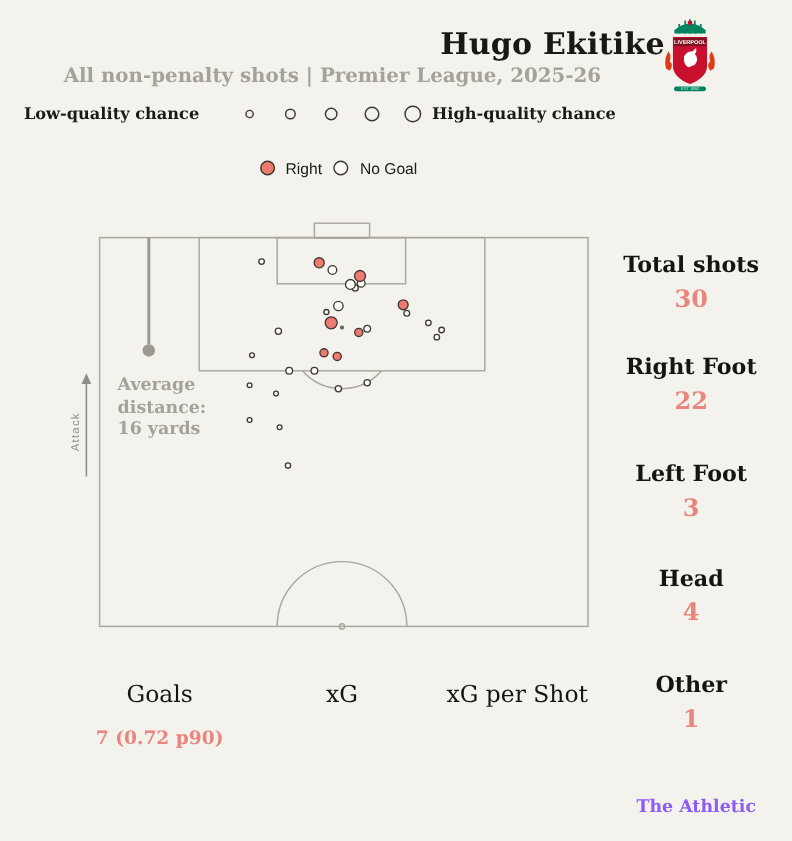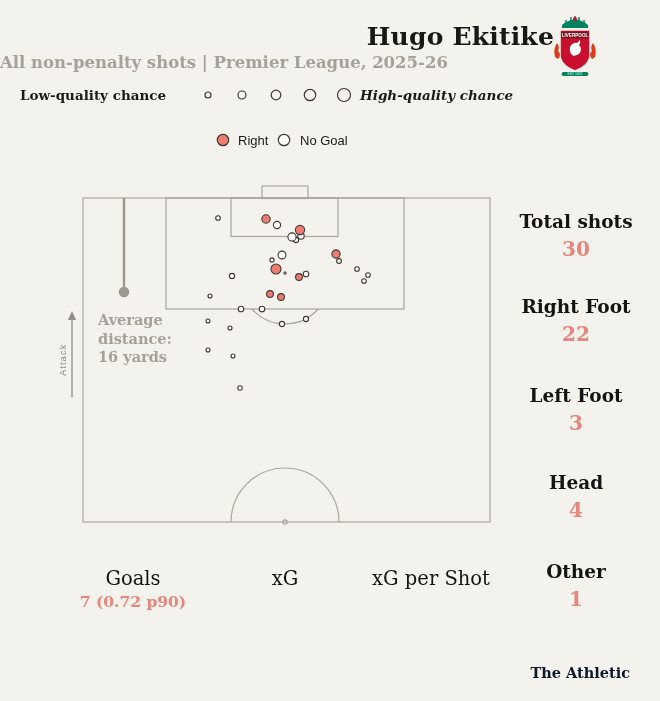--- a/index.html
+++ b/index.html
@@ -10,29 +10,29 @@
     color:#1b1a18;
   }
   .abs{position:absolute;}
   
   .title{
     left:0;top:22px;width:554px;text-align:right;
     font-family:"DejaVu Serif",serif;font-weight:bold;font-size:25px;line-height:30px;
     color:#191817;letter-spacing:.2px;
   }
   .subtitle{
-    left:0;top:52px;width:554px;text-align:left;
+    left:0;top:52px;width:554px;text-align:center;
     font-family:"DejaVu Serif",serif;font-weight:bold;font-size:16.5px;line-height:22px;
     color:#a5a29a;
   }
   
   .legend-low{left:0;top:87px;width:186px;text-align:center;
     font-family:"DejaVu Serif",serif;font-weight:bold;font-size:13.5px;line-height:17px;color:#1b1a18;}
   .legend-high{left:360px;top:87px;width:200px;text-align:left;
-    font-family:"DejaVu Serif",serif;font-weight:bold;font-size:13.5px;line-height:17px;color:#1b1a18;font-style:italic;}
+    font-family:"DejaVu Serif",serif;font-weight:bold;font-size:13.5px;line-height:17px;color:#1b1a18;}
   .legend-goal-label{left:238px;top:133px;font-size:13px;line-height:15px;color:#1b1a18;}
   .legend-nogoal-label{left:300px;top:133px;font-size:13px;line-height:15px;color:#1b1a18;}
   .legend-scale-circle{fill:none;stroke:#3f3832;stroke-width:1.2;}
   .legend-goal-circle{fill:#ee7b71;stroke:#3f3832;stroke-width:1.2;}
   .legend-nogoal-circle{fill:#fdfcf8;stroke:#3f3832;stroke-width:1.2;}
   
   svg.pitch{left:0;top:0;width:660px;height:701px;pointer-events:none;}
   .pline{fill:none;stroke:#a9a69e;stroke-width:1.2;}
   .shot{stroke:#3f3832;stroke-width:1.1;}
   .shot.goal{fill:#ee7b71;}
@@ -40,24 +40,24 @@
   .gray-annot{fill:#9b9890;}
   .avg-text{font-family:"DejaVu Serif",serif;font-weight:bold;font-size:14.5px;fill:#a5a29a;}
   .attack-text{font-family:"Liberation Sans",sans-serif;font-size:9.5px;letter-spacing:1px;fill:#8f8d85;}
   
   .rstat{left:490px;width:172px;text-align:center;}
   .rstat .lbl{font-family:"DejaVu Serif",serif;font-weight:bold;font-size:18.5px;line-height:24px;color:#151413;}
   .rstat .val{font-family:"DejaVu Serif",serif;font-weight:bold;font-size:20px;line-height:26px;color:#e8857c;margin-top:2px;}
   
   .bstat{top:566px;width:170px;text-align:center;}
   .bstat .lbl{font-family:"DejaVu Serif",serif;font-weight:normal;font-size:19.5px;line-height:26px;color:#151413;}
-  .bstat .val{font-family:"DejaVu Serif",serif;font-weight:bold;font-size:15.5px;line-height:20px;color:#e8857c;margin-top:0;}
+  .bstat .val{font-family:"DejaVu Serif",serif;font-weight:bold;font-size:15.5px;line-height:20px;color:#e8857c;margin-top:13px;}
   
   .brand{left:498px;top:664px;width:132px;text-align:right;
-    font-family:"DejaVu Serif",serif;font-weight:bold;font-size:14.5px;color:#0f172a;}
+    font-family:"DejaVu Serif",serif;font-weight:bold;font-size:14.5px;color:#8b5cf6;}
   
   .crest{left:552px;top:13px;width:46px;height:66px;}
 </style>
 </head>
 <body>
 
 <svg class="pitch abs" viewBox="0 0 660 701">
 
   <rect class="pline" x="83" y="198" width="407" height="324"></rect>
   <rect class="pline" x="262" y="186" width="46" height="12.5"></rect>

